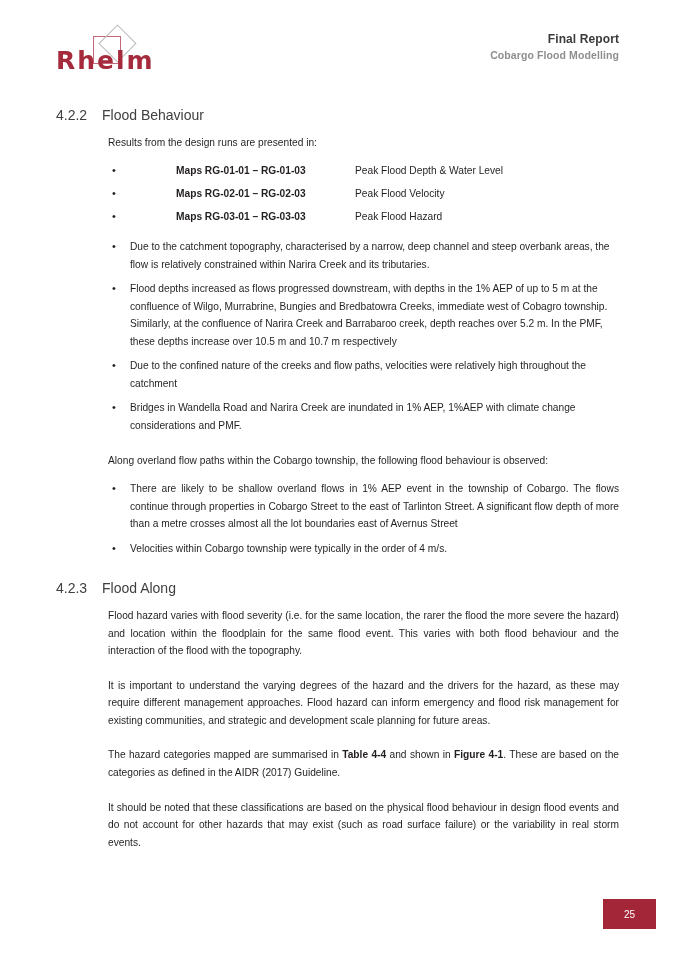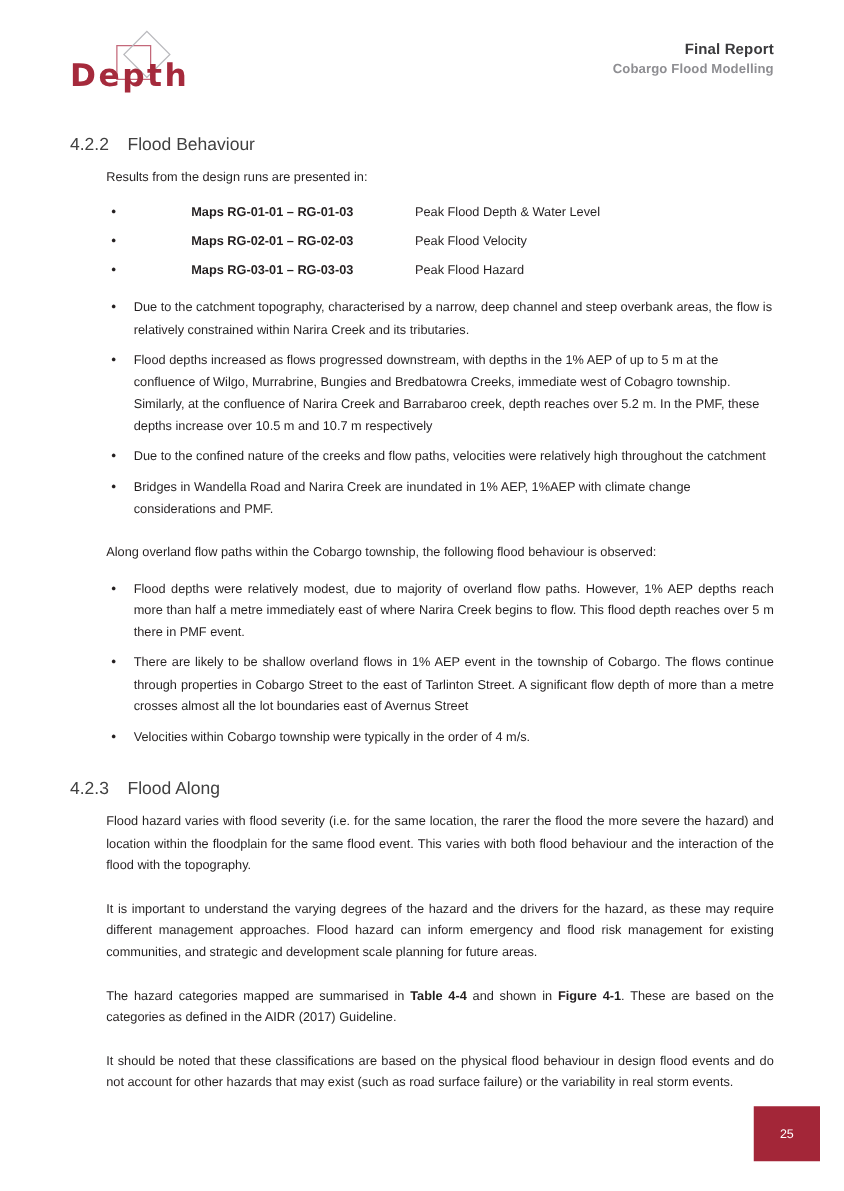--- a/index.html
+++ b/index.html
@@ -109,21 +109,21 @@
     line-height: 1.35;
     display: flex;
   }
   h2.section-heading .sec-num {
     width: 46px;
     flex: 0 0 46px;
   }
   h2.section-heading .sec-title { flex: 1 1 auto; }
 
   .indent {
-    margin-left: 29px;
+    margin-left: 52px;
   }
 
   p.body-text {
     margin: 0 0 11px 0;
     font-size: 10.2px;
     line-height: 1.72;
     color: #231f20;
   }
   p.body-text.justify { text-align: justify; }
 
@@ -174,40 +174,40 @@
     left: 0;
     bottom: 0;
     width: 675px;
     height: 60px;
   }
   .page-number-box {
     position: absolute;
     right: 19px;
     bottom: 24px;
     width: 53px;
-    height: 44px;
+    height: 30px;
     background: #a32638;
     color: #ffffff;
     font-size: 10px;
     display: flex;
     align-items: center;
     justify-content: center;
   }
 </style>
 </head>
 <body>
 
 <div class="page">
 
   <div class="page-header">
 
     <div class="logo">
       <div class="logo-square"></div>
       <div class="logo-diamond"></div>
-      <div class="logo-text">Depth</div>
+      <div class="logo-text">Rhelm</div>
     </div>
 
     <div class="header-right">
       <div class="header-title">Final Report</div>
       <div class="header-sub">Cobargo Flood Modelling</div>
     </div>
   </div>
 
   <div class="content">
 
@@ -238,21 +238,20 @@
         <li>Flood depths increased as flows progressed downstream, with depths in the 1% AEP of up to 5 m at the confluence of Wilgo, Murrabrine, Bungies and Bredbatowra Creeks, immediate west of Cobagro township. Similarly, at the confluence of Narira Creek and Barrabaroo creek, depth reaches over 5.2 m. In the PMF, these depths increase over 10.5 m and 10.7 m respectively</li>
         <li>Due to the confined nature of the creeks and flow paths, velocities were relatively high throughout the catchment</li>
         <li>Bridges in Wandella Road and Narira Creek are inundated in 1% AEP, 1%AEP with climate change considerations and PMF.</li>
       </ul>
 
       <div class="spacer-sm"></div>
 
       <p class="body-text">Along overland flow paths within the Cobargo township, the following flood behaviour is observed:</p>
 
       <ul class="bullets justify">
-        <li>Flood depths were relatively modest, due to majority of overland flow paths. However, 1% AEP depths reach more than half a metre immediately east of where Narira Creek begins to flow. This flood depth reaches over 5 m there in PMF event.</li>
         <li>There are likely to be shallow overland flows in 1% AEP event in the township of Cobargo. The flows continue through properties in Cobargo Street to the east of Tarlinton Street. A significant flow depth of more than a metre crosses almost all the lot boundaries east of Avernus Street</li>
         <li>Velocities within Cobargo township were typically in the order of 4 m/s.</li>
       </ul>
 
     </div>
 
     <div class="spacer-md"></div>
 
     <h2 class="section-heading">
       <span class="sec-num">4.2.3</span>

